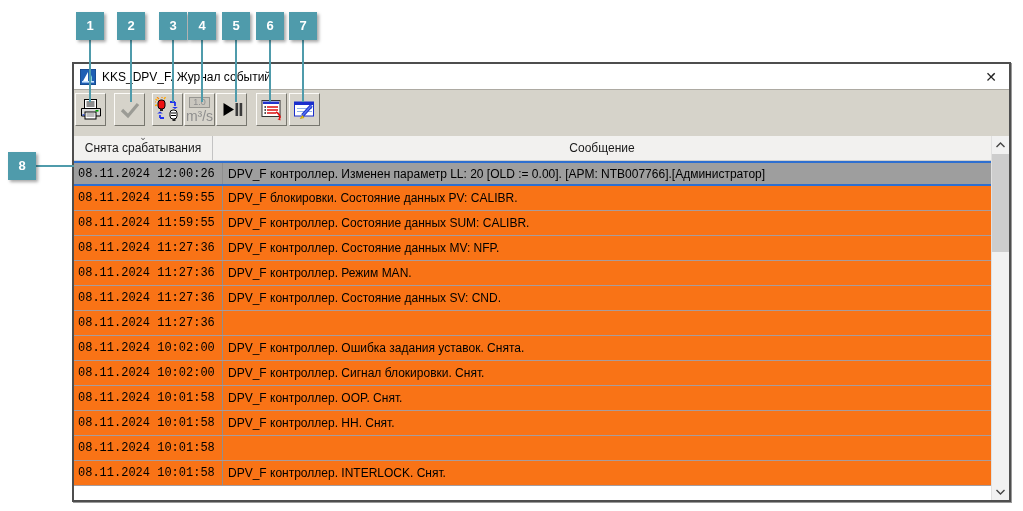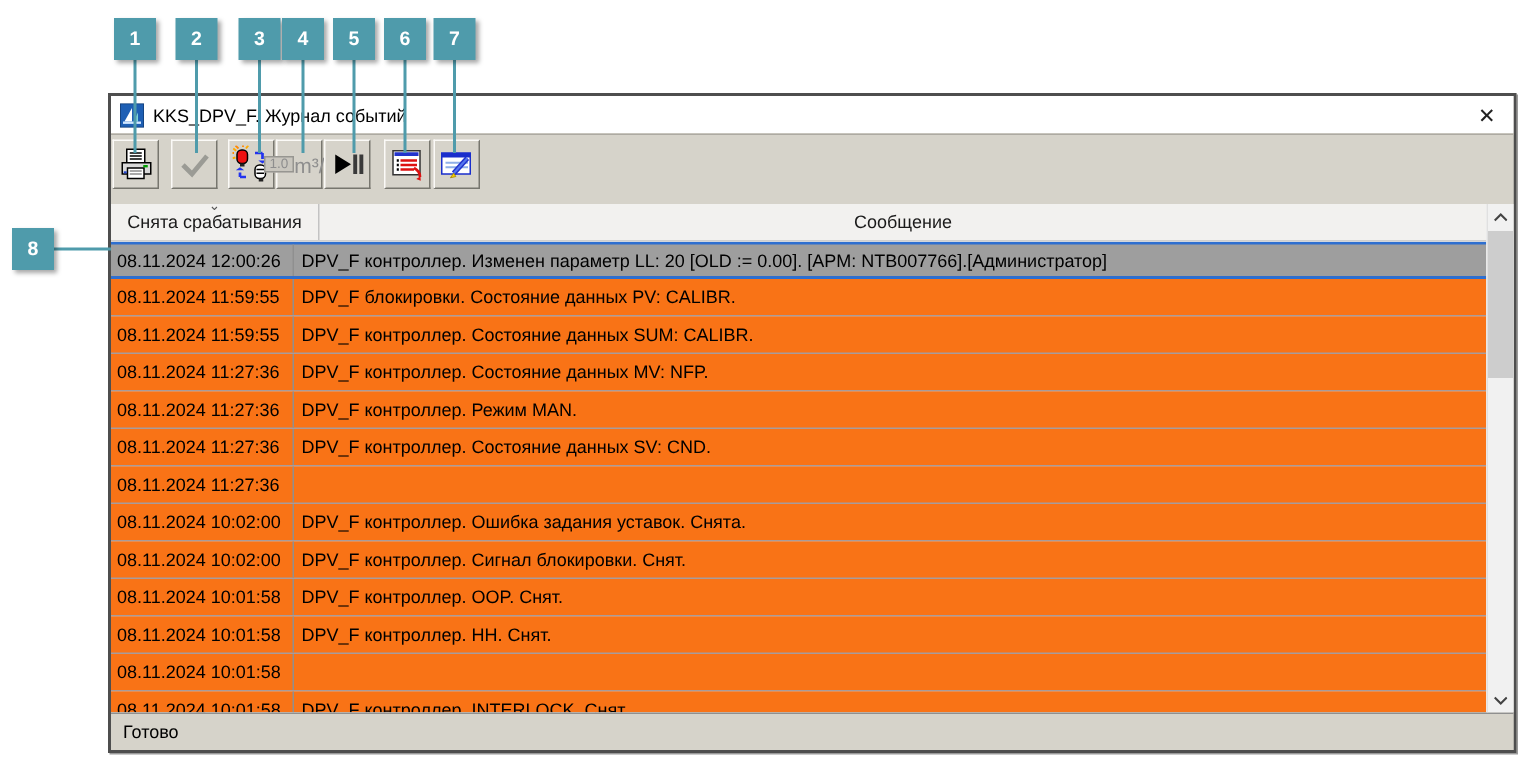--- a/index.html
+++ b/index.html
@@ -29,42 +29,42 @@
   .close-btn{font-size:14px;color:#222;cursor:default;padding:0 4px;line-height:22px;}
 
   
   .toolbar{height:43px;background:#d6d3ca;flex:0 0 auto;display:flex;align-items:flex-start;
     padding-top:3px;border-top:1px solid #adaaa2;}
   .tbtn{width:31px;height:33px;background:#d6d3ca;border:1px solid;
     border-color:#fbfaf7 #77766e #77766e #fbfaf7;box-sizing:border-box;
     display:flex;align-items:center;justify-content:center;flex:0 0 auto;}
   .m1{margin-left:1px}.m8{margin-left:8px}.m7{margin-left:7px}.mj{margin-left:1px}.m9{margin-left:9px}.m2{margin-left:2px}
   .tbtn svg{display:block}
-  .flow{display:flex;flex-direction:row;align-items:center;line-height:1;}
+  .flow{display:flex;flex-direction:column;align-items:center;line-height:1;}
   .flow-val{font-size:9px;color:#8e8e8e;background:#c9c6be;border:1px solid #979691;
     padding:0 3px;margin-bottom:1px;}
   .flow-unit{font-size:14px;color:#8e8e8e;}
 
   
   .table-area{flex:1 1 auto;display:flex;overflow:hidden;background:#fff;}
   .grid{flex:1 1 auto;display:flex;flex-direction:column;overflow:hidden;}
   .thead{height:24px;flex:0 0 auto;display:flex;background:#f2f1ef;
     border-bottom:1px solid #cfcfcf;position:relative;}
   .th{font-size:12px;color:#1a1a1a;display:flex;align-items:center;justify-content:center;
     box-sizing:border-box;position:relative;}
   .th-time{width:139px;border-right:1px solid #c3c3c3;flex:0 0 auto;}
   .th-msg{flex:1 1 auto;}
   .sort-caret{position:absolute;top:-4px;left:50%;transform:translateX(-50%);
     font-size:9px;color:#555;line-height:10px;}
   .rows{flex:1 1 auto;overflow:hidden;background:#fff;}
   .row{display:flex;height:25px;box-sizing:border-box;background:#f97316;
     border-bottom:1px solid #a89c9c;font-size:12px;color:#000;}
   .row.selected{background:#9e9e9e;border-top:2px solid #2e6fd0;border-bottom:2px solid #2e6fd0;}
   .cell{display:flex;align-items:center;box-sizing:border-box;white-space:nowrap;overflow:hidden;}
-  .cell-time{width:122px;flex:0 0 auto;padding-left:4px;border-right:1px solid #8f8f8f;}
+  .cell-time{width:149px;flex:0 0 auto;padding-left:4px;border-right:1px solid #8f8f8f;font-family:Liberation Mono, monospace;}
   .cell-msg{flex:1 1 auto;padding-left:5px;}
 
   
   .vscroll{width:17px;flex:0 0 auto;background:#f1f1f1;position:relative;border-left:1px solid #e0e0e0;}
   .sb-btn{position:absolute;left:0;width:17px;height:17px;display:flex;align-items:center;justify-content:center;}
   .sb-up{top:0}.sb-down{bottom:0}
   .sb-thumb{position:absolute;left:0;top:18px;width:17px;height:98px;background:#cdcdcd;}
 
   
   .statusbar{height:24px;flex:0 0 auto;background:#d6d3ca;border-top:1px solid #8f8f8f;
@@ -265,17 +265,14 @@
         </div>
         <div class="sb-thumb"></div>
         <div class="sb-btn sb-down">
           <svg width="9" height="6" viewBox="0 0 9 6">
             <polyline points="0.5,1 4.5,5 8.5,1" fill="none" stroke="#444" stroke-width="1.4"></polyline>
           </svg>
         </div>
       </div>
     </div>
 
-    <div class="statusbar">
-      <span>Готово</span>
-    </div>
   </div>
 </div>
 
 </body></html>

